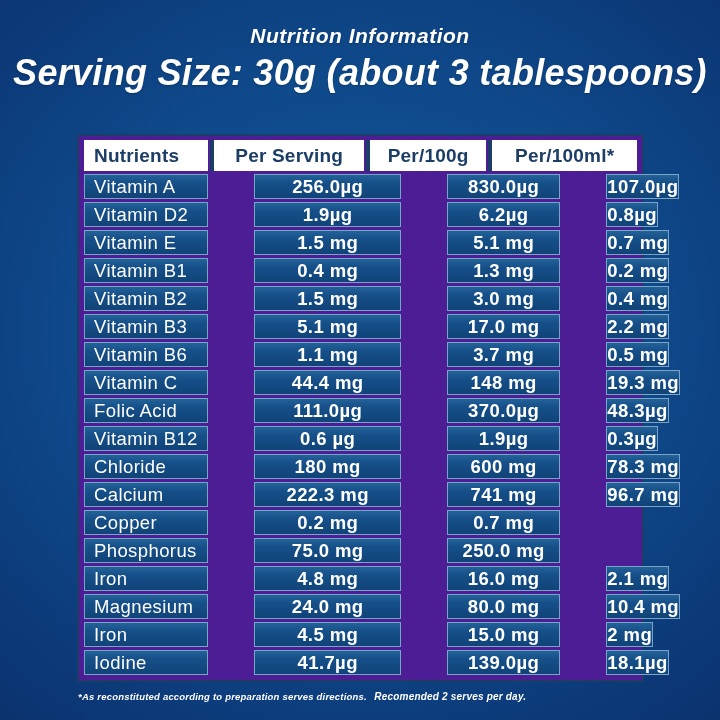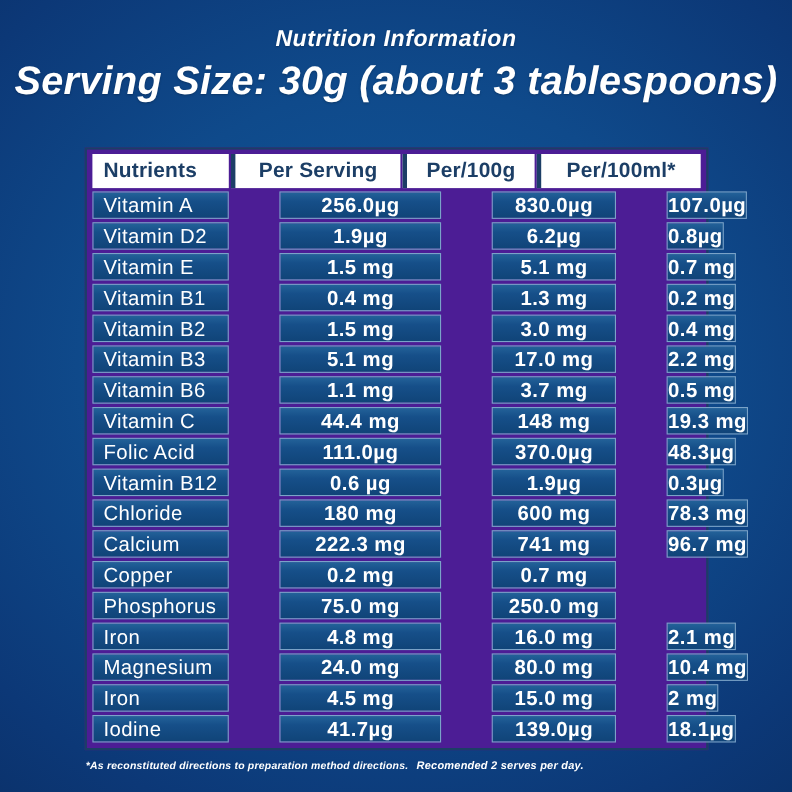--- a/index.html
+++ b/index.html
@@ -211,15 +211,15 @@
       <div class="t-row data-row">
         <div class="cell c0">Iodine</div>
         <div class="cell c1">41.7µg</div>
         <div class="cell c2">139.0µg</div>
         <div class="cell c3">18.1µg</div>
       </div>
     </div>
 </div>
 
 <div class="footnote">
-  <span class="fn-main">*As reconstituted directions to preparation method directions.</span>
+  <span class="fn-main">*As reconstituted according to preparation serves directions.</span>
   <span class="fn-small">Recomended 2 serves per day.</span>
 </div>
 
 </body></html>

